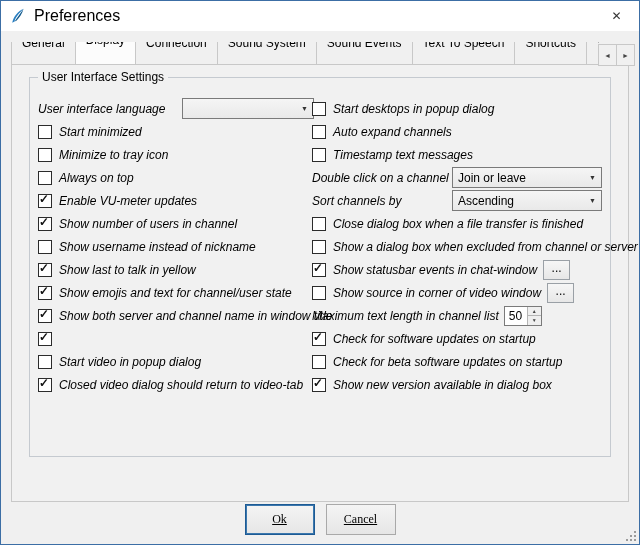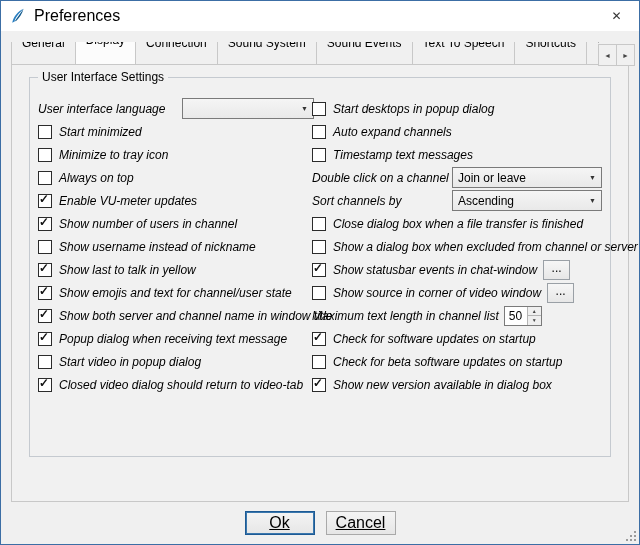--- a/index.html
+++ b/index.html
@@ -55,23 +55,23 @@
   .spin-btn{flex:1;display:flex;align-items:center;justify-content:center;
     font-size:5px;color:#444;background:#efefef;}
   .spin-btn.up{border-bottom:1px solid #b5b5b5;}
   
   .dots{width:27px;height:20px;border:1px solid #9aa0a6;
     background:linear-gradient(#f6f6f6,#e7e7e7);display:flex;align-items:center;
     justify-content:center;margin-left:6px;line-height:10px;padding-bottom:4px;box-sizing:border-box;}
   
   .footer{position:absolute;left:0;right:0;bottom:9px;display:flex;
     justify-content:center;gap:11px;}
-  .btn{min-width:70px;height:24px;border:1px solid #a9a9a9;
-    background:linear-gradient(#f4f4f4,#e6e6e6);font-family:Liberation Sans, sans-serif;
-    font-size:16px;text-decoration:underline;cursor:default;box-sizing:border-box;}
+  .btn{min-width:70px;height:31px;border:1px solid #a9a9a9;
+    background:linear-gradient(#f4f4f4,#e6e6e6);font-family:Liberation Serif, serif;
+    font-size:12px;text-decoration:underline;cursor:default;box-sizing:border-box;}
   .btn.default{border:1px solid #1d5a94;box-shadow:inset 0 0 0 1px #3a77ad;}
   
   .grip{position:absolute;right:2px;bottom:2px;width:13px;height:13px;}
 </style>
 </head>
 <body>
 
 <div class="window">
 
   <div class="titlebar">
@@ -155,21 +155,20 @@
           <div class="row">
             <span class="cb checked">
               <span class="check-glyph">✓</span>
             </span>
             <span class="lbl">Show both server and channel name in window title</span>
           </div>
           <div class="row">
             <span class="cb checked">
               <span class="check-glyph">✓</span>
             </span>
-            <span class="lbl">Popup dialog when receiving text message</span>
           </div>
           <div class="row">
             <span class="cb"></span>
             <span class="lbl">Start video in popup dialog</span>
           </div>
           <div class="row">
             <span class="cb checked">
               <span class="check-glyph">✓</span>
             </span>
             <span class="lbl">Closed video dialog should return to video-tab</span>

